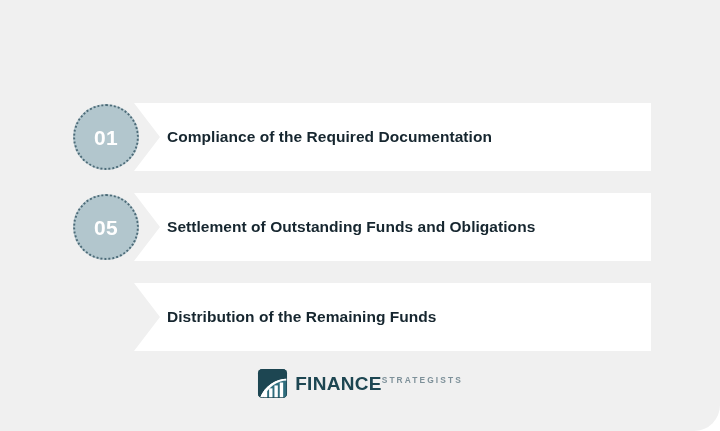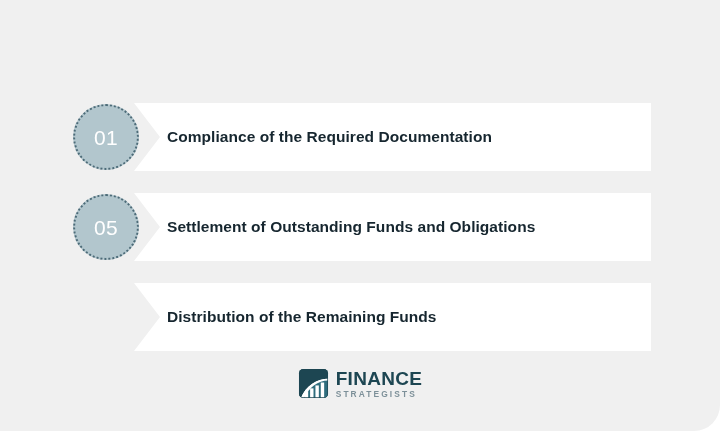--- a/index.html
+++ b/index.html
@@ -93,21 +93,21 @@
     border: 2px dotted #4c6b78;
     box-sizing: border-box;
     display: flex;
     align-items: center;
     justify-content: center;
     z-index: 2;
   }
   .step-number {
     color: #ffffff;
     font-size: 21px;
-    font-weight: 400;
+    font-weight: 700;
     letter-spacing: .4px;
     line-height: 1;
   }
 
   
   .footer-logo {
     position: absolute;
     left: 0;
     top: 368px;
     width: 720px;
@@ -117,21 +117,21 @@
     gap: 7px;
   }
   .logo-mark {
     width: 31px;
     height: 31px;
     flex: 0 0 auto;
     display: block;
   }
   .logo-words {
     display: flex;
-    flex-direction: column;
+    flex-direction: row;
     justify-content: center;
     line-height: 1;
   }
   .logo-primary {
     color: #1d4652;
     font-size: 19px;
     font-weight: 700;
     letter-spacing: .3px;
   }
   .logo-secondary {

